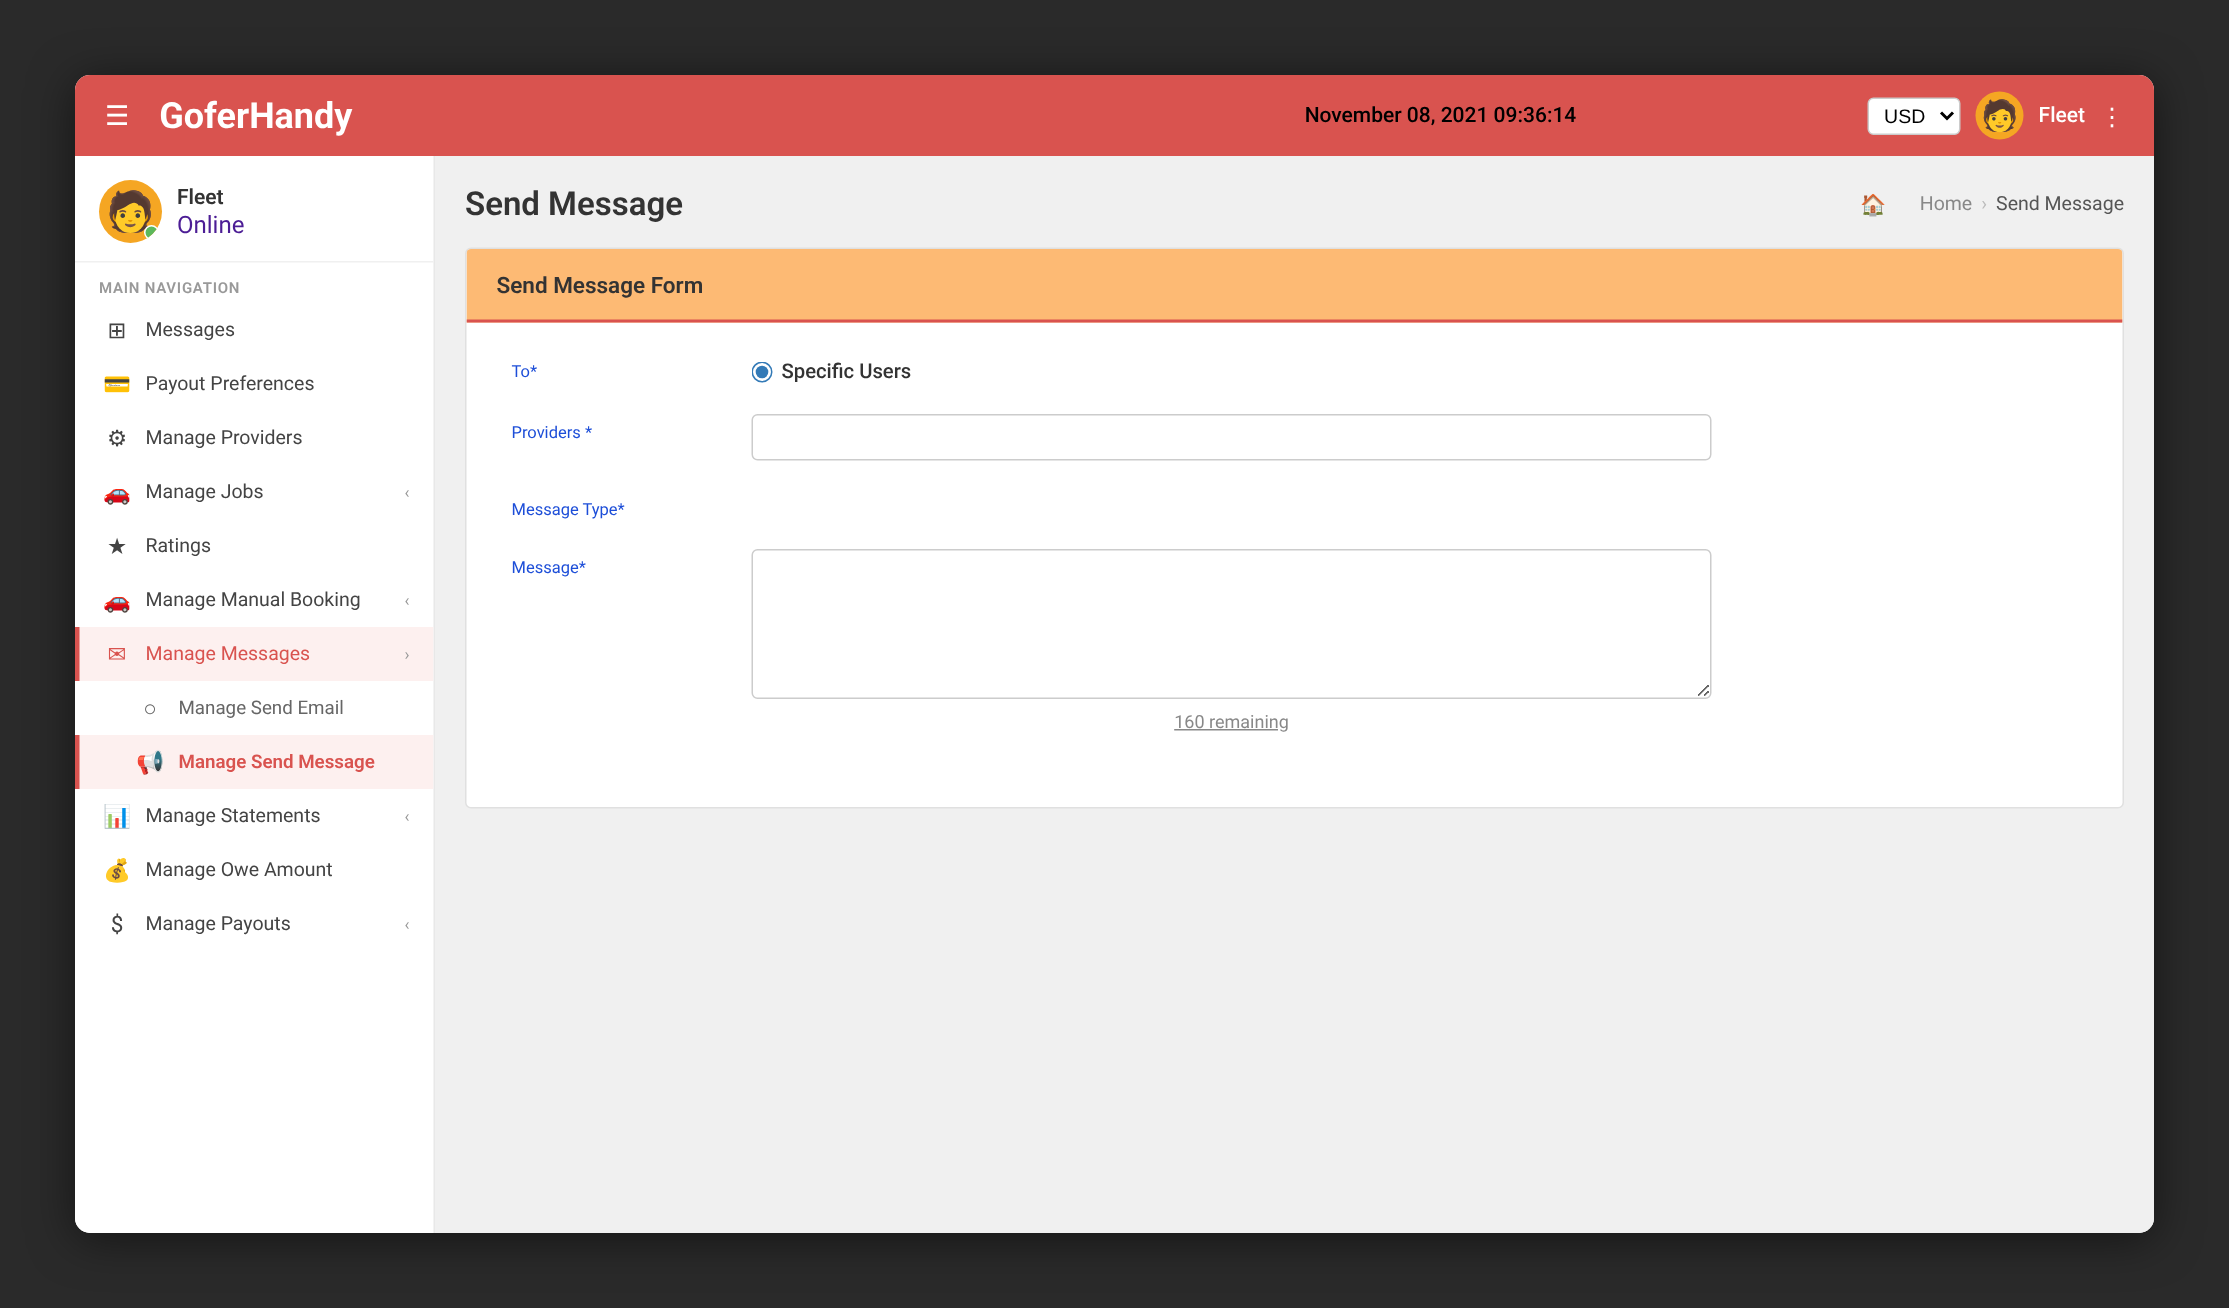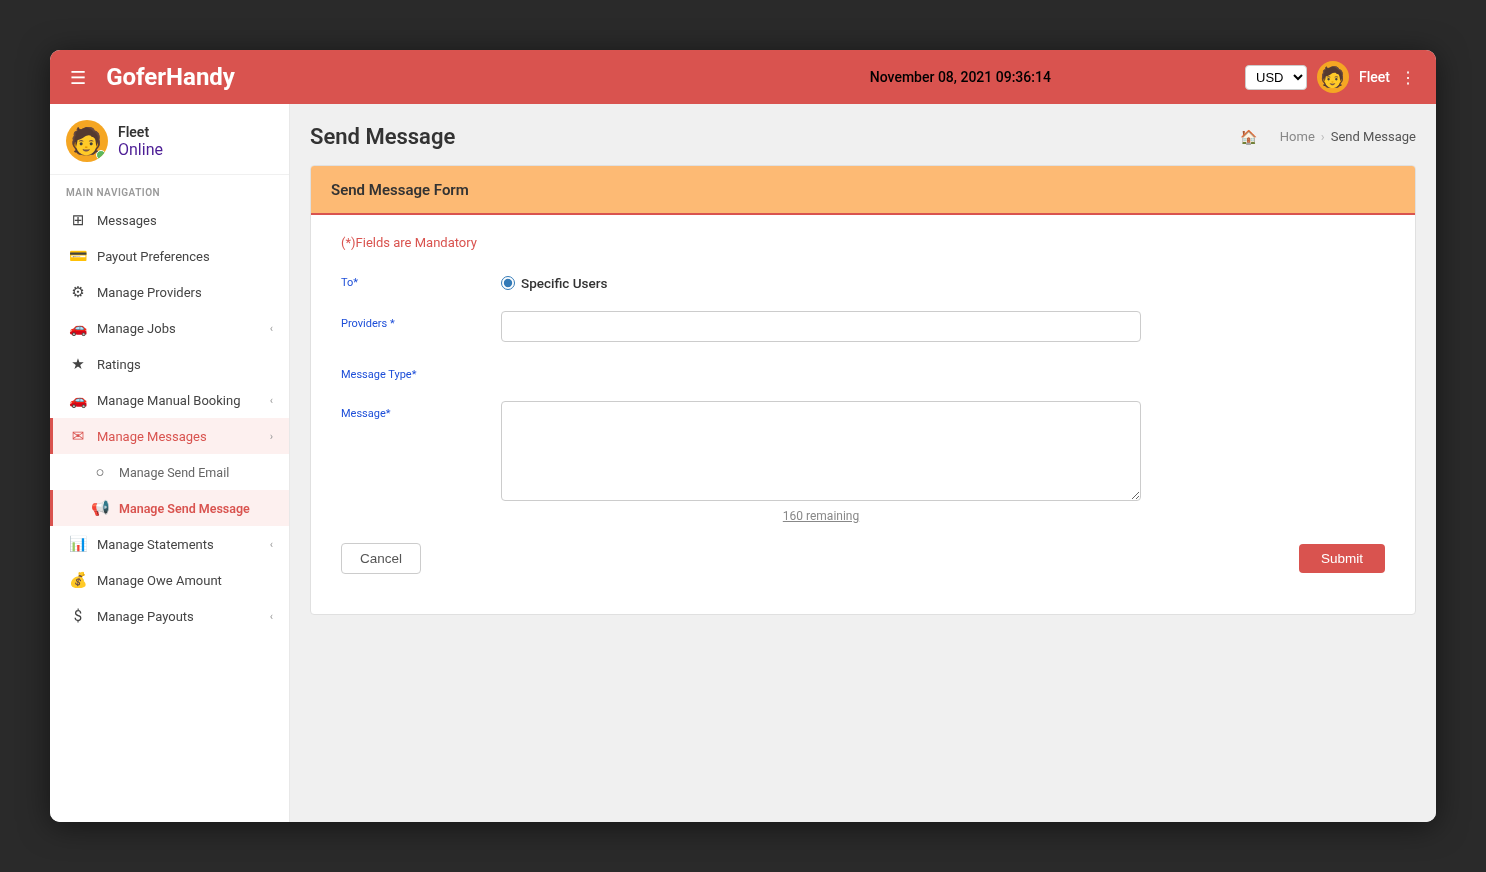--- a/index.html
+++ b/index.html
@@ -428,21 +428,20 @@
           <span class="sep">›</span>
           <span class="current">Send Message</span>
         </div>
       </div>
 
       <div class="form-card">
         <div class="form-card-header">
           <span class="form-card-title">Send Message Form</span>
         </div>
         <div class="form-card-body">
-          <div class="mandatory-note">(*)Fields are Mandatory</div>
 
           <div class="form-group">
             <div class="form-label">To*</div>
             <div class="form-control-wrap">
               <div class="radio-group">
                 <input type="radio" name="to" id="to-specific" checked="" style="">
                 <label for="to-specific">Specific Users</label>
               </div>
             </div>
           </div>
@@ -459,21 +458,17 @@
           </div>
 
           <div class="form-group">
             <div class="form-label">Message*</div>
             <div class="form-control-wrap">
               <textarea class="form-textarea" style=""></textarea>
               <div class="remaining-text">160 remaining</div>
             </div>
           </div>
 
-          <div class="form-actions">
-            <button class="btn-cancel">Cancel</button>
-            <button class="btn-submit">Submit</button>
-          </div>
         </div>
       </div>
     </div>
   </div>
 </div>
 
 </body></html>

